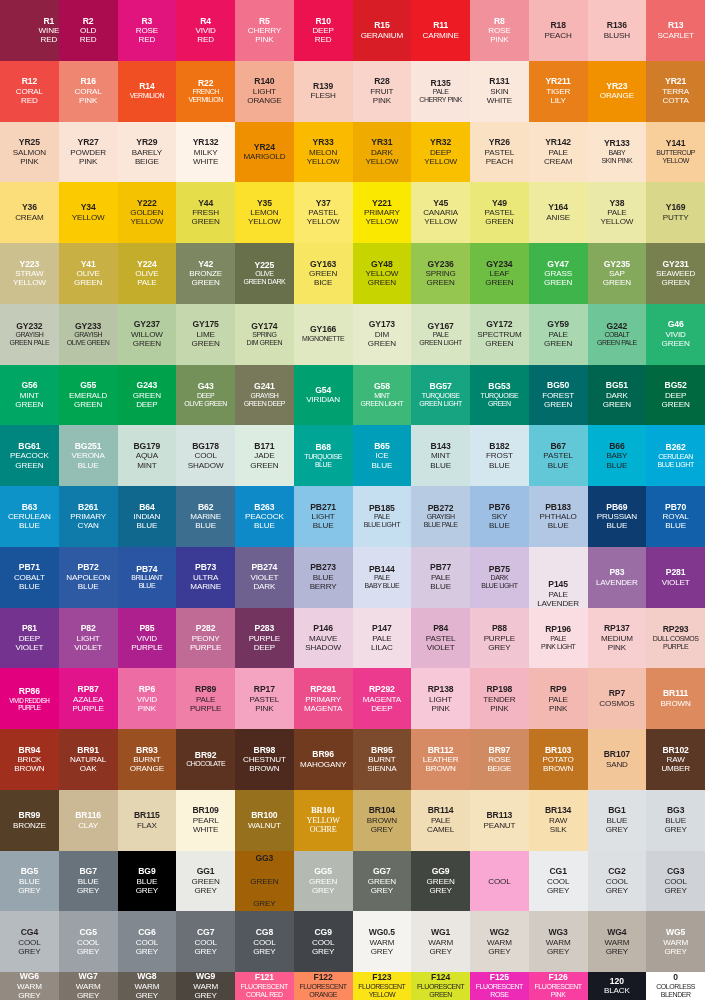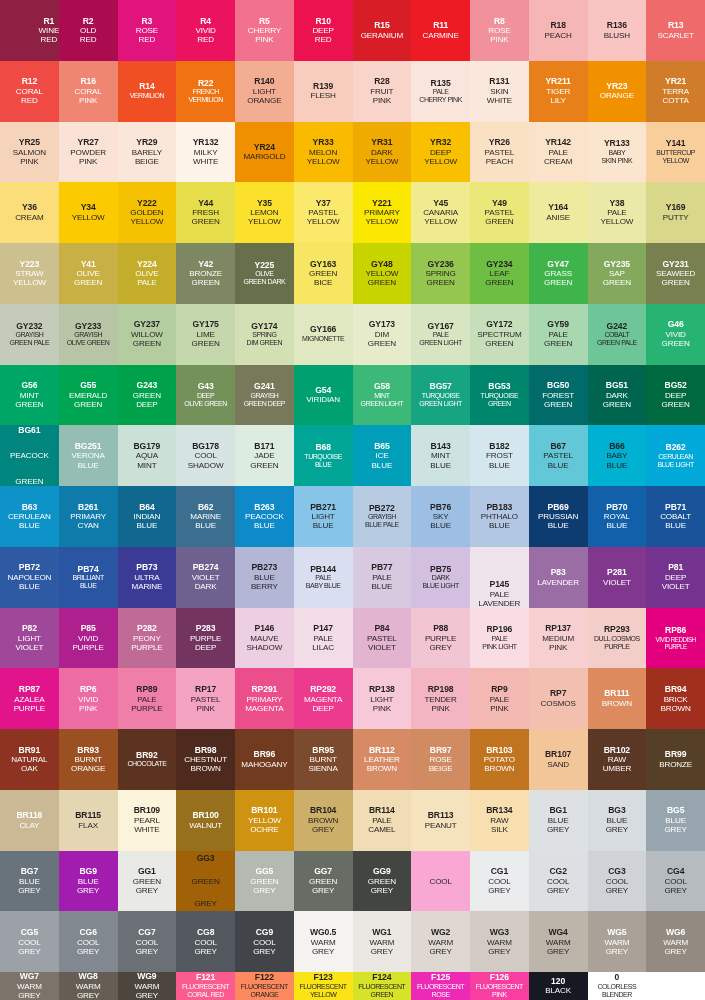--- a/index.html
+++ b/index.html
@@ -457,21 +457,21 @@
     <div class="swatch" style="background: rgb(0, 101, 78); color: rgb(255, 255, 255);">
       <div class="code">BG51</div>
       <div class="nm1">DARK</div>
       <div class="nm2">GREEN</div>
     </div>
     <div class="swatch" style="background: rgb(0, 105, 63); color: rgb(255, 255, 255);">
       <div class="code">BG52</div>
       <div class="nm1">DEEP</div>
       <div class="nm2">GREEN</div>
     </div>
-    <div class="swatch" style="background: rgb(0, 133, 127); color: rgb(255, 255, 255); gap: 16px;">
+    <div class="swatch" style="background: rgb(0, 133, 127); color: rgb(255, 255, 255);">
       <div class="code">BG61</div>
       <div class="nm1">PEACOCK</div>
       <div class="nm2">GREEN</div>
     </div>
     <div class="swatch" style="background: rgb(148, 189, 179); color: rgb(255, 255, 255);">
       <div class="code">BG251</div>
       <div class="nm1">VERONA</div>
       <div class="nm2">BLUE</div>
     </div>
     <div class="swatch" style="background: rgb(203, 224, 214); color: rgb(35, 31, 32);">
@@ -547,20 +547,25 @@
     <div class="swatch" style="background: rgb(13, 138, 199); color: rgb(255, 255, 255);">
       <div class="code">B263</div>
       <div class="nm1">PEACOCK</div>
       <div class="nm2">BLUE</div>
     </div>
     <div class="swatch" style="background: rgb(134, 197, 232); color: rgb(35, 31, 32);">
       <div class="code">PB271</div>
       <div class="nm1">LIGHT</div>
       <div class="nm2">BLUE</div>
     </div>
+    <div class="swatch long" style="background: rgb(197, 223, 240); color: rgb(35, 31, 32);">
+      <div class="code">PB185</div>
+      <div class="nm1">PALE</div>
+      <div class="nm2">BLUE LIGHT</div>
+    </div>
     <div class="swatch long" style="background: rgb(183, 203, 226); color: rgb(35, 31, 32);">
       <div class="code">PB272</div>
       <div class="nm1">GRAYISH</div>
       <div class="nm2">BLUE PALE</div>
     </div>
     <div class="swatch" style="background: rgb(157, 191, 228); color: rgb(35, 31, 32);">
       <div class="code">PB76</div>
       <div class="nm1">SKY</div>
       <div class="nm2">BLUE</div>
     </div>
@@ -826,21 +831,21 @@
     </div>
     <div class="swatch" style="background: rgb(251, 243, 218); color: rgb(35, 31, 32);">
       <div class="code">BR109</div>
       <div class="nm1">PEARL</div>
       <div class="nm2">WHITE</div>
     </div>
     <div class="swatch" style="background: rgb(150, 112, 28); color: rgb(255, 255, 255);">
       <div class="code">BR100</div>
       <div class="nm1">WALNUT</div>
     </div>
-    <div class="swatch" style="background: rgb(207, 146, 17); color: rgb(255, 255, 255);">
+    <div class="swatch" style="background: rgb(207, 146, 17); color: rgb(255, 255, 255); font-family: Liberation Serif, serif;">
       <div class="code">BR101</div>
       <div class="nm1">YELLOW</div>
       <div class="nm2">OCHRE</div>
     </div>
     <div class="swatch" style="background: rgb(204, 176, 106); color: rgb(35, 31, 32);">
       <div class="code">BR104</div>
       <div class="nm1">BROWN</div>
       <div class="nm2">GREY</div>
     </div>
     <div class="swatch" style="background: rgb(240, 220, 181); color: rgb(35, 31, 32);">
@@ -870,21 +875,21 @@
     <div class="swatch" style="background: rgb(151, 166, 174); color: rgb(255, 255, 255);">
       <div class="code">BG5</div>
       <div class="nm1">BLUE</div>
       <div class="nm2">GREY</div>
     </div>
     <div class="swatch" style="background: rgb(104, 115, 124); color: rgb(255, 255, 255);">
       <div class="code">BG7</div>
       <div class="nm1">BLUE</div>
       <div class="nm2">GREY</div>
     </div>
-    <div class="swatch" style="background: #a21caf; color: rgb(255, 255, 255);">
+    <div class="swatch" style="background: #000000; color: rgb(255, 255, 255);">
       <div class="code">BG9</div>
       <div class="nm1">BLUE</div>
       <div class="nm2">GREY</div>
     </div>
     <div class="swatch" style="background: rgb(233, 234, 230); color: rgb(35, 31, 32);">
       <div class="code">GG1</div>
       <div class="nm1">GREEN</div>
       <div class="nm2">GREY</div>
     </div>
     <div class="swatch" style="background: #a16207; color: rgb(35, 31, 32); gap: 13px;">

